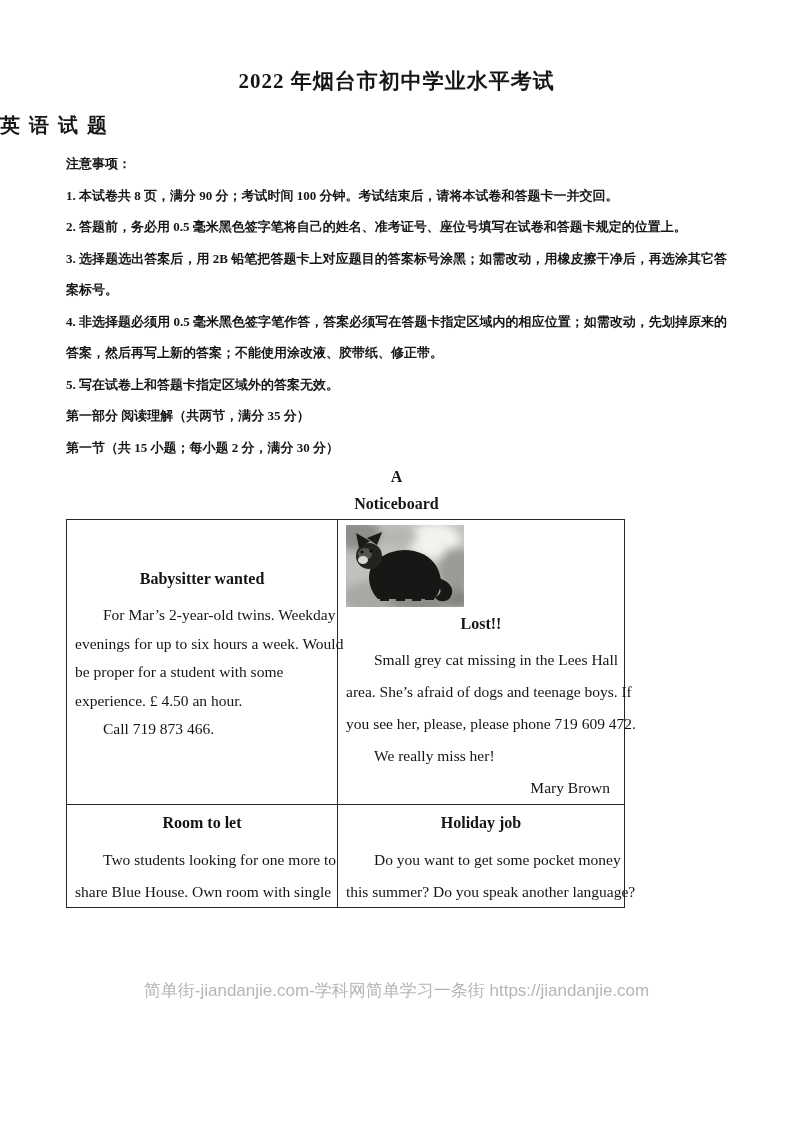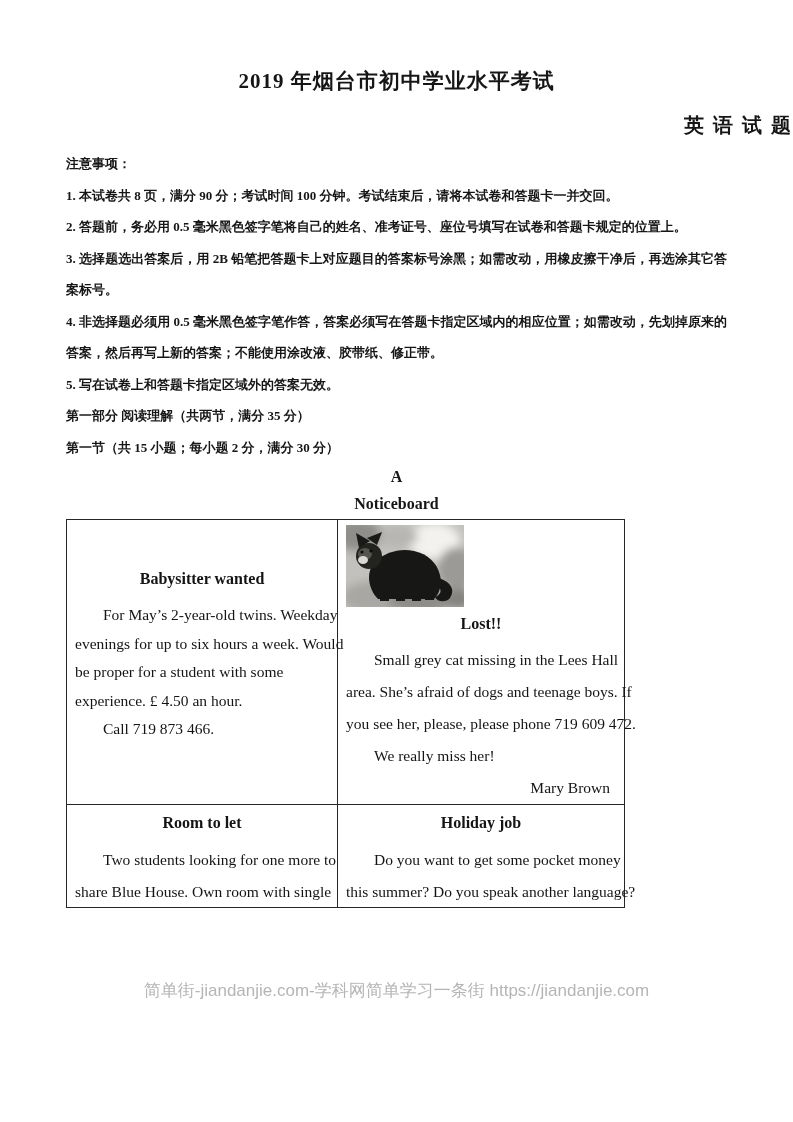--- a/index.html
+++ b/index.html
@@ -23,21 +23,21 @@
     line-height: 30px;
     font-weight: 700;
     text-align: center;
     letter-spacing: 1px;
   }
   .doc-subtitle {
     margin-top: 14px;
     font-size: 20px;
     line-height: 30px;
     font-weight: 700;
-    text-align: right;
+    text-align: left;
     letter-spacing: 2px;
   }
   .body-text {
     margin: 8px 66px 0 66px;
     width: 661px;
     font-size: 13px;
     line-height: 31.5px;
     font-weight: 700;
     text-align: justify;
   }
@@ -117,21 +117,21 @@
     line-height: 22px;
     color: #b5b5b5;
     font-weight: 400;
   }
 </style>
 </head>
 <body>
 
 <div class="page">
 
-  <div class="doc-title">2019 年烟台市初中学业水平考试</div>
+  <div class="doc-title">2022 年烟台市初中学业水平考试</div>
   <div class="doc-subtitle">英 语 试 题</div>
 
   <div class="body-text">
     <p>注意事项：</p>
     <p>1. 本试卷共 8 页，满分 90 分；考试时间 100 分钟。考试结束后，请将本试卷和答题卡一并交回。</p>
     <p>2. 答题前，务必用 0.5 毫米黑色签字笔将自己的姓名、准考证号、座位号填写在试卷和答题卡规定的位置上。</p>
     <p>3. 选择题选出答案后，用 2B 铅笔把答题卡上对应题目的答案标号涂黑；如需改动，用橡皮擦干净后，再选涂其它答案标号。</p>
     <p>4. 非选择题必须用 0.5 毫米黑色签字笔作答，答案必须写在答题卡指定区域内的相应位置；如需改动，先划掉原来的答案，然后再写上新的答案；不能使用涂改液、胶带纸、修正带。</p>
     <p>5. 写在试卷上和答题卡指定区域外的答案无效。</p>
     <p>第一部分 阅读理解（共两节，满分 35 分）</p>
@@ -140,21 +140,21 @@
 
   <div class="passage-label">A</div>
   <div class="board-title">Noticeboard</div>
 
   <table class="notice-table">
     <tbody>
         <tr class="row-top">
       <td class="col-left">
         <div class="cell-heading bs-heading">Babysitter wanted</div>
         <div class="bs-lines">
-          <div class="line indent">For May’s 2-year-old twins. Weekday</div>
+          <div class="line indent">For Mar’s 2-year-old twins. Weekday</div>
           <div class="line">evenings for up to six hours a week. Would</div>
           <div class="line">be proper for a student with some</div>
           <div class="line">experience. £ 4.50 an hour.</div>
           <div class="line indent">Call 719 873 466.</div>
         </div>
       </td>
       <td class="col-right lost-cell">
         <svg class="cat-photo" viewBox="0 0 118 82" xmlns="http://www.w3.org/2000/svg">
           <defs>
             <filter id="catblur" x="-40%" y="-40%" width="180%" height="180%">

